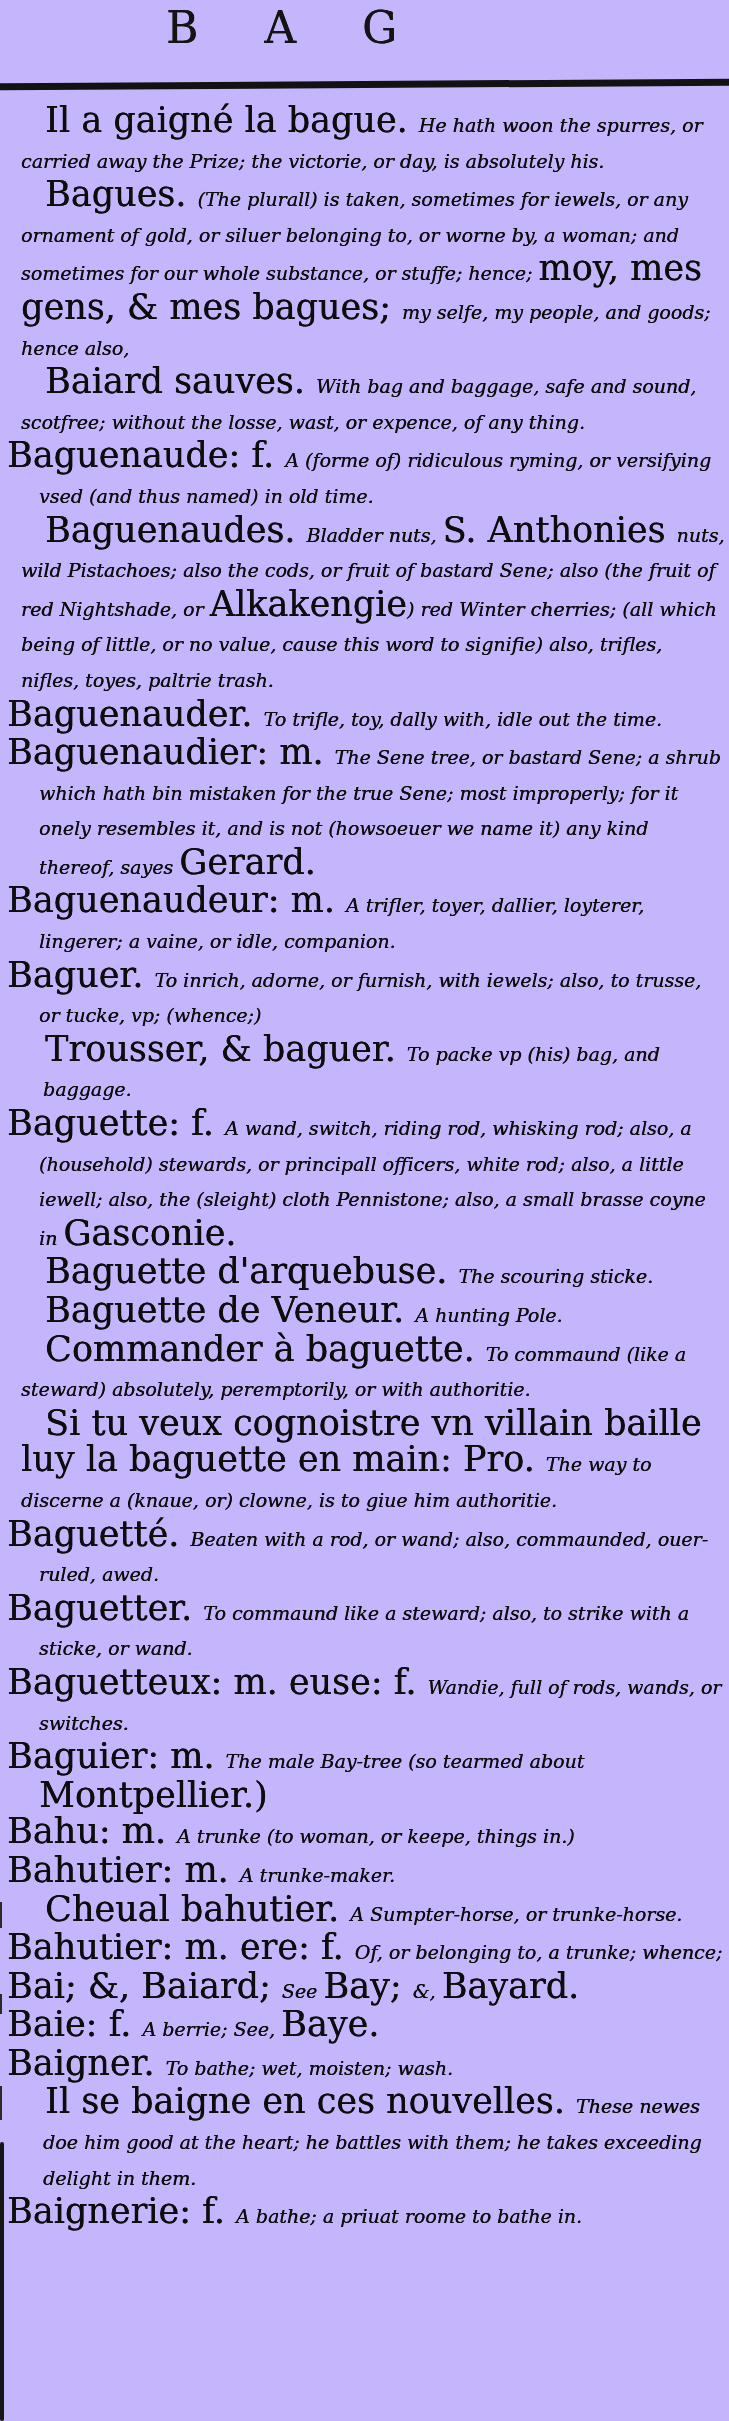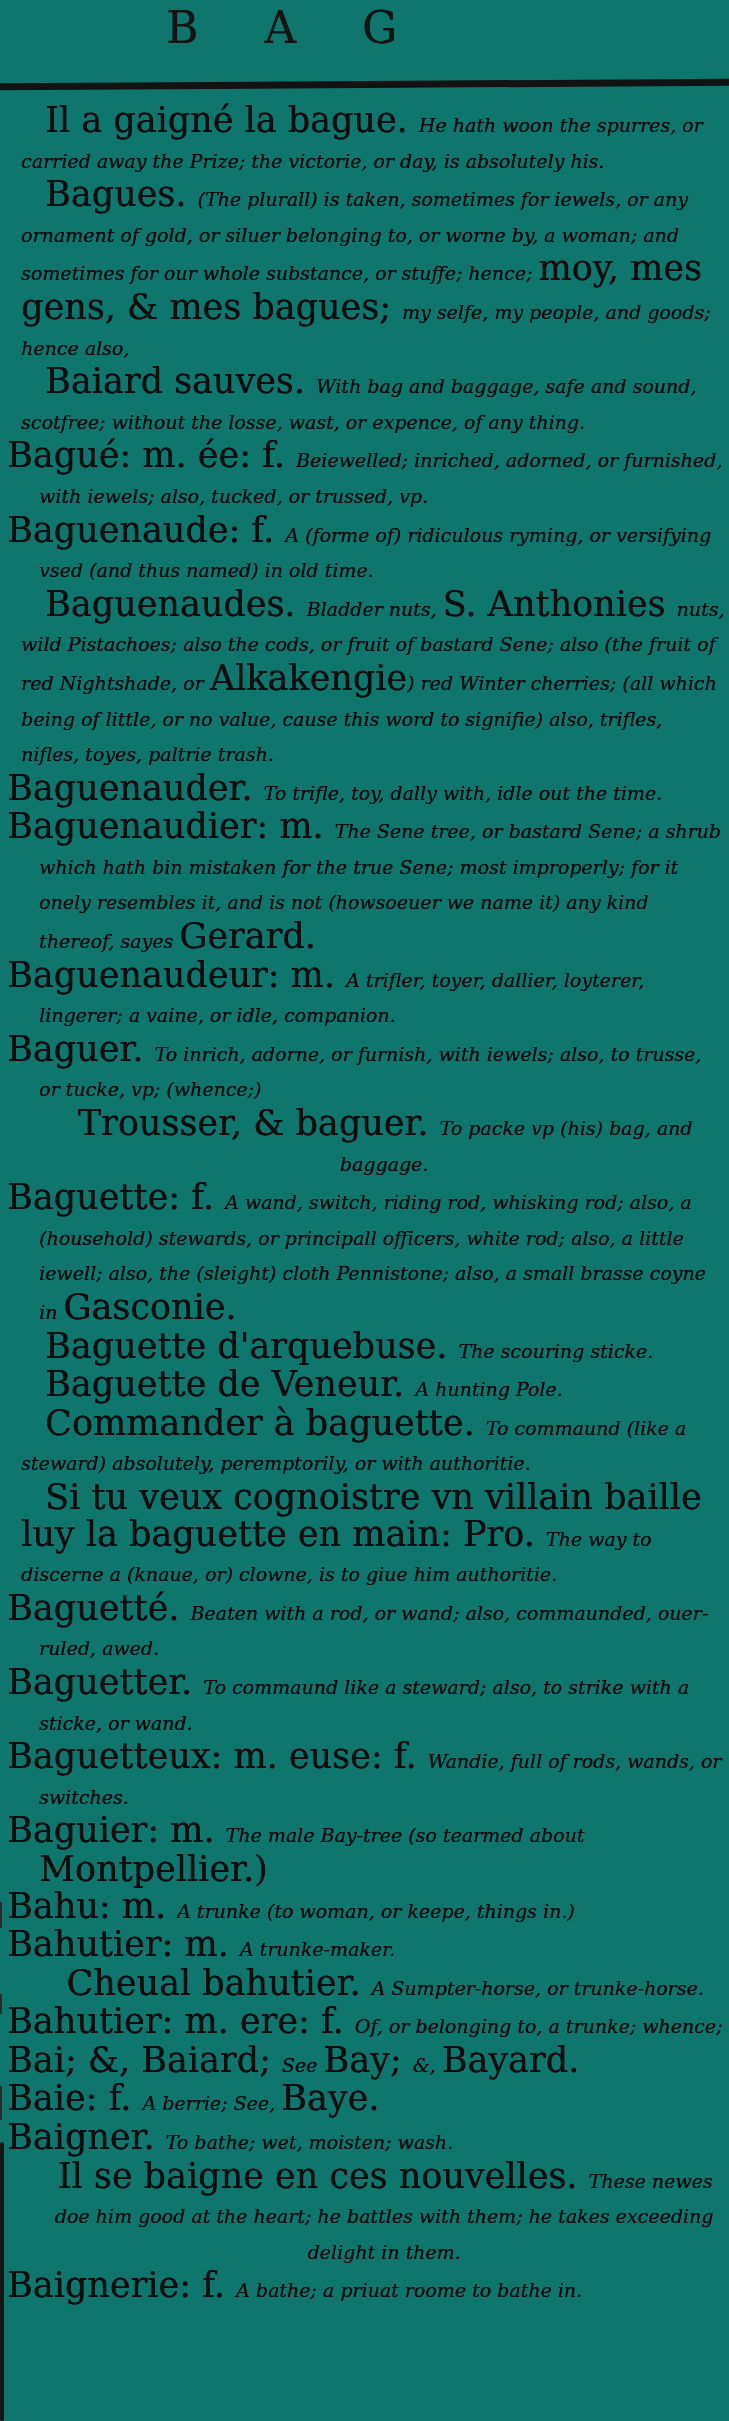--- a/index.html
+++ b/index.html
@@ -4,21 +4,21 @@
 <style>
   html, body {
     margin: 0;
     padding: 0;
     background: #ffffff;
   }
   .page {
     position: relative;
     width: 729px;
     height: 2421px;
-    background: #0f766e;
+    background: #c4b5fd;
     overflow: hidden;
     font-family: "DejaVu Serif", serif;
     color: #0d0d0d;
   }
   .running-head {
     position: absolute;
     top: 2px;
     left: 0;
     width: 729px;
     box-sizing: border-box;
@@ -51,21 +51,21 @@
     padding: 0;
     font-size: 25.5px;
     line-height: 33.6px;
     text-align: left;
   }
   
   p.main    { margin-left: 36px; text-indent: -32px; }
   
   p.sub     { margin-left: 18px; text-indent: 24px; }
   
-  p.subdeep { margin-left: 40px; text-indent: 2px; text-align: center; }
+  p.subdeep { margin-left: 40px; text-indent: 2px; }
 
   .rm {
     font-style: normal;
     font-size: 35px;
     line-height: 33.6px;
     text-shadow: 0.35px 0 0 currentColor;
   }
   .it {
     font-style: italic;
     font-size: 19px;
@@ -98,21 +98,20 @@
 <div class="page">
 
   <div class="running-head">B A G</div>
 
   <div class="head-rule"></div>
 
   <div class="content">
       <p class="entry sub"><span class="rm">Il a gaigné la bague. </span><span class="it">He hath woon the spurres, or carried away the Prize; the victorie, or day, is absolutely his.</span></p>
       <p class="entry sub"><span class="rm">Bagues. </span><span class="it">(The plurall) is taken, sometimes for iewels, or any ornament of gold, or siluer belonging to, or worne by, a woman; and sometimes for our whole substance, or stuffe; hence; </span><span class="rm">moy, mes gens, &amp; mes bagues; </span><span class="it">my selfe, my people, and goods; hence also,</span></p>
       <p class="entry sub"><span class="rm">Baiard sauves. </span><span class="it">With bag and baggage, safe and sound, scotfree; without the losse, wast, or expence, of any thing.</span></p>
-      <p class="entry main"><span class="rm">Bagué: m. ée: f. </span><span class="it">Beiewelled; inriched, adorned, or furnished, with iewels; also, tucked, or trussed, vp.</span></p>
       <p class="entry main"><span class="rm">Baguenaude: f. </span><span class="it">A (forme of) ridiculous ryming, or versifying vsed (and thus named) in old time.</span></p>
       <p class="entry sub"><span class="rm">Baguenaudes. </span><span class="it">Bladder nuts, </span><span class="rm">S. Anthonies </span><span class="it">nuts, wild Pistachoes; also the cods, or fruit of bastard Sene; also (the fruit of red Nightshade, or </span><span class="rm">Alkakengie</span><span class="it">) red Winter cherries; (all which being of little, or no value, cause this word to signifie) also, trifles, nifles, toyes, paltrie trash.</span></p>
       <p class="entry main"><span class="rm">Baguenauder. </span><span class="it">To trifle, toy, dally with, idle out the time.</span></p>
       <p class="entry main"><span class="rm">Baguenaudier: m. </span><span class="it">The Sene tree, or bastard Sene; a shrub which hath bin mistaken for the true Sene; most improperly; for it onely resembles it, and is not (howsoeuer we name it) any kind thereof, sayes </span><span class="rm">Gerard.</span></p>
       <p class="entry main"><span class="rm">Baguenaudeur: m. </span><span class="it">A trifler, toyer, dallier, loyterer, lingerer; a vaine, or idle, companion.</span></p>
       <p class="entry main"><span class="rm">Baguer. </span><span class="it">To inrich, adorne, or furnish, with iewels; also, to trusse, or tucke, vp; (whence;)</span></p>
       <p class="entry subdeep"><span class="rm">Trousser, &amp; baguer. </span><span class="it">To packe vp (his) bag, and baggage.</span></p>
       <p class="entry main"><span class="rm">Baguette: f. </span><span class="it">A wand, switch, riding rod, whisking rod; also, a (household) stewards, or principall officers, white rod; also, a little iewell; also, the (sleight) cloth Pennistone; also, a small brasse coyne in </span><span class="rm">Gasconie.</span></p>
       <p class="entry sub"><span class="rm">Baguette d'arquebuse. </span><span class="it">The scouring sticke.</span></p>
       <p class="entry sub"><span class="rm">Baguette de Veneur. </span><span class="it">A hunting Pole.</span></p>

